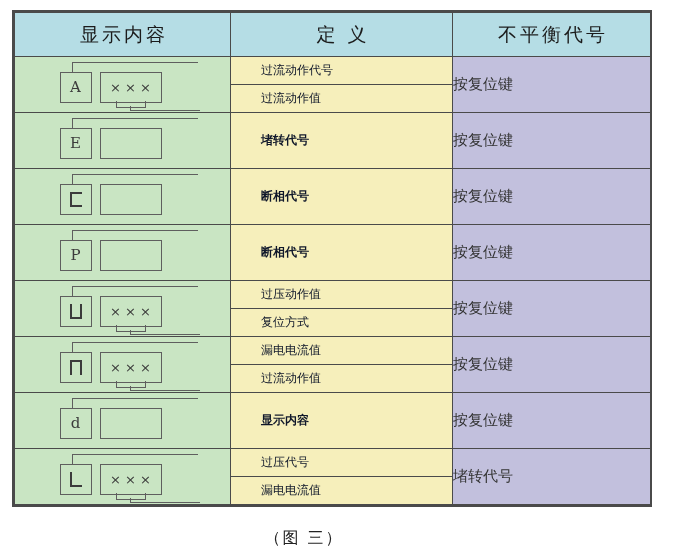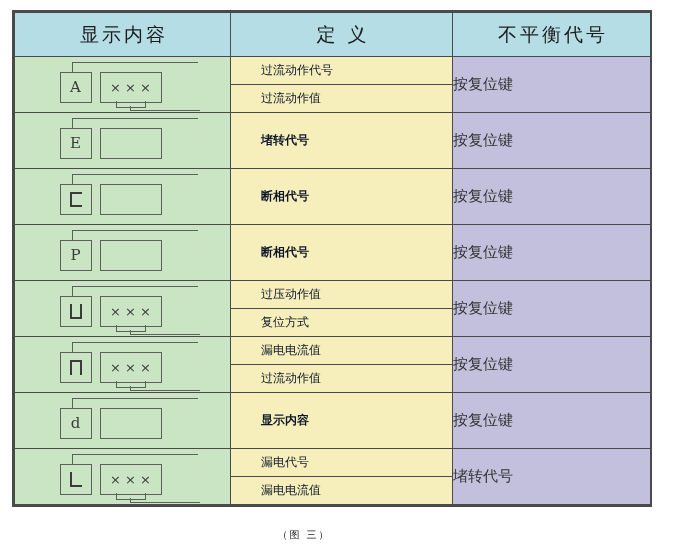--- a/index.html
+++ b/index.html
@@ -145,21 +145,21 @@
     position:absolute;left:92px;top:51px;
     width:70px;height:1px;background:#5e5e5e;
   }
 
   
   .caption{
     position:absolute;
     left:0;top:528px;
     width:608px;
     text-align:center;
-    font-size:10px;
+    font-size:16px;
     color:#222;
     letter-spacing:2px;
   }
 </style>
 </head>
 <body>
 
 <div id="root">
 
   <div class="table">
@@ -336,21 +336,21 @@
                   </span>
                 </span>
                 <span class="vbox">
                   <span class="xs">× × ×</span>
                 </span>
                 <span class="drop"></span>
                 <span class="stub-bot"></span>
                 <span class="rail-bot"></span>
               </div>
             </td>
-            <td class="def">漏电代号</td>
+            <td class="def">过压代号</td>
             <td class="reset" rowspan="2">堵转代号</td>
           </tr>
           <tr>
             <td class="def">漏电电流值</td>
           </tr>
         </tbody>
     </table>
   </div>
 
   <div class="caption">（图 三）</div>

